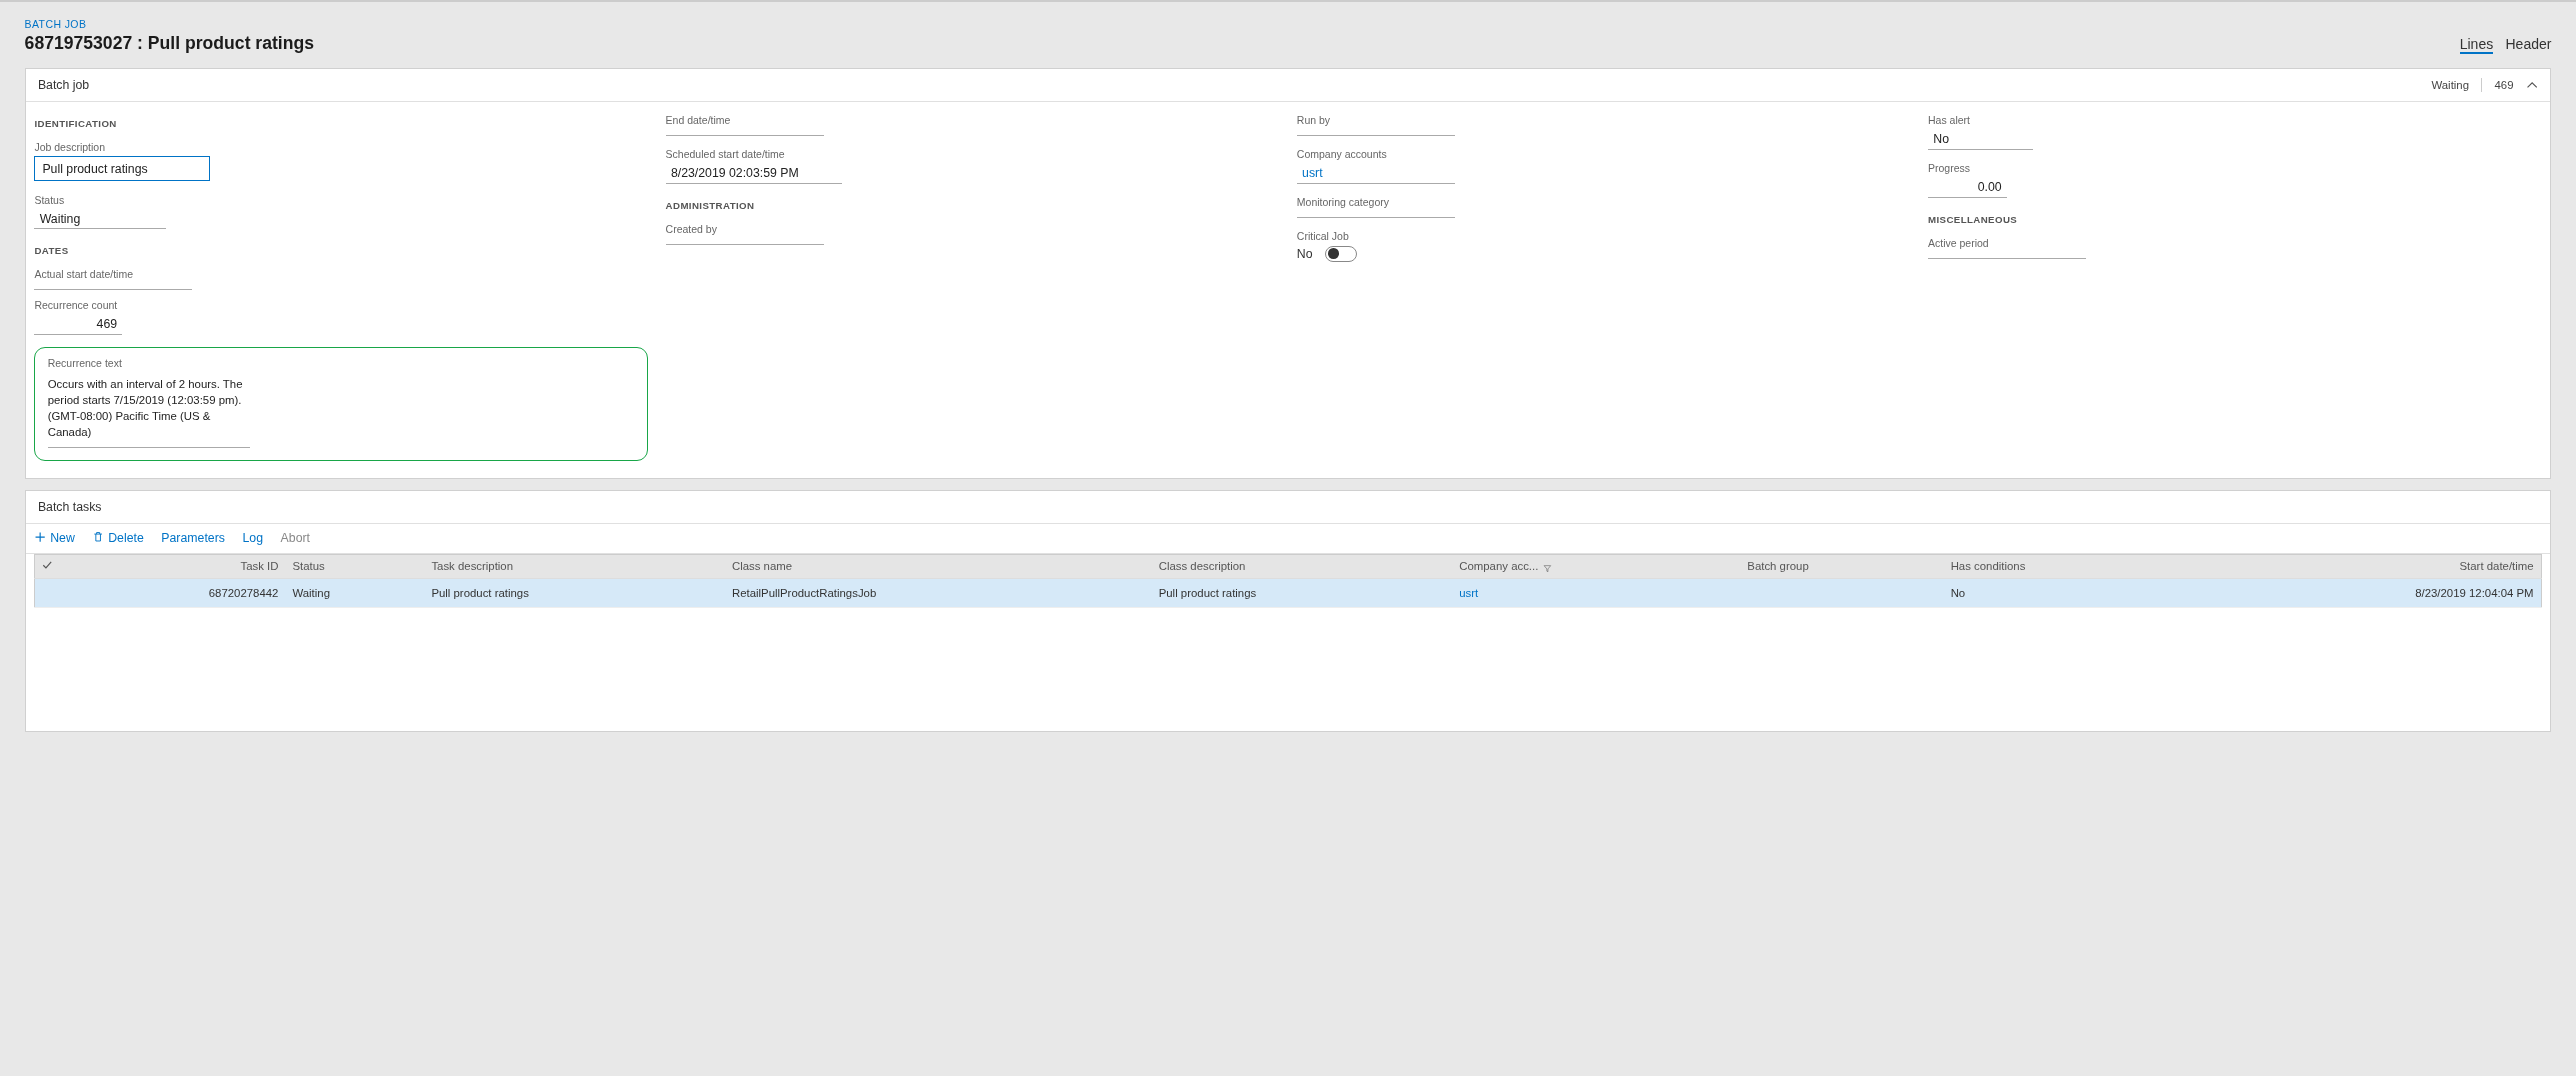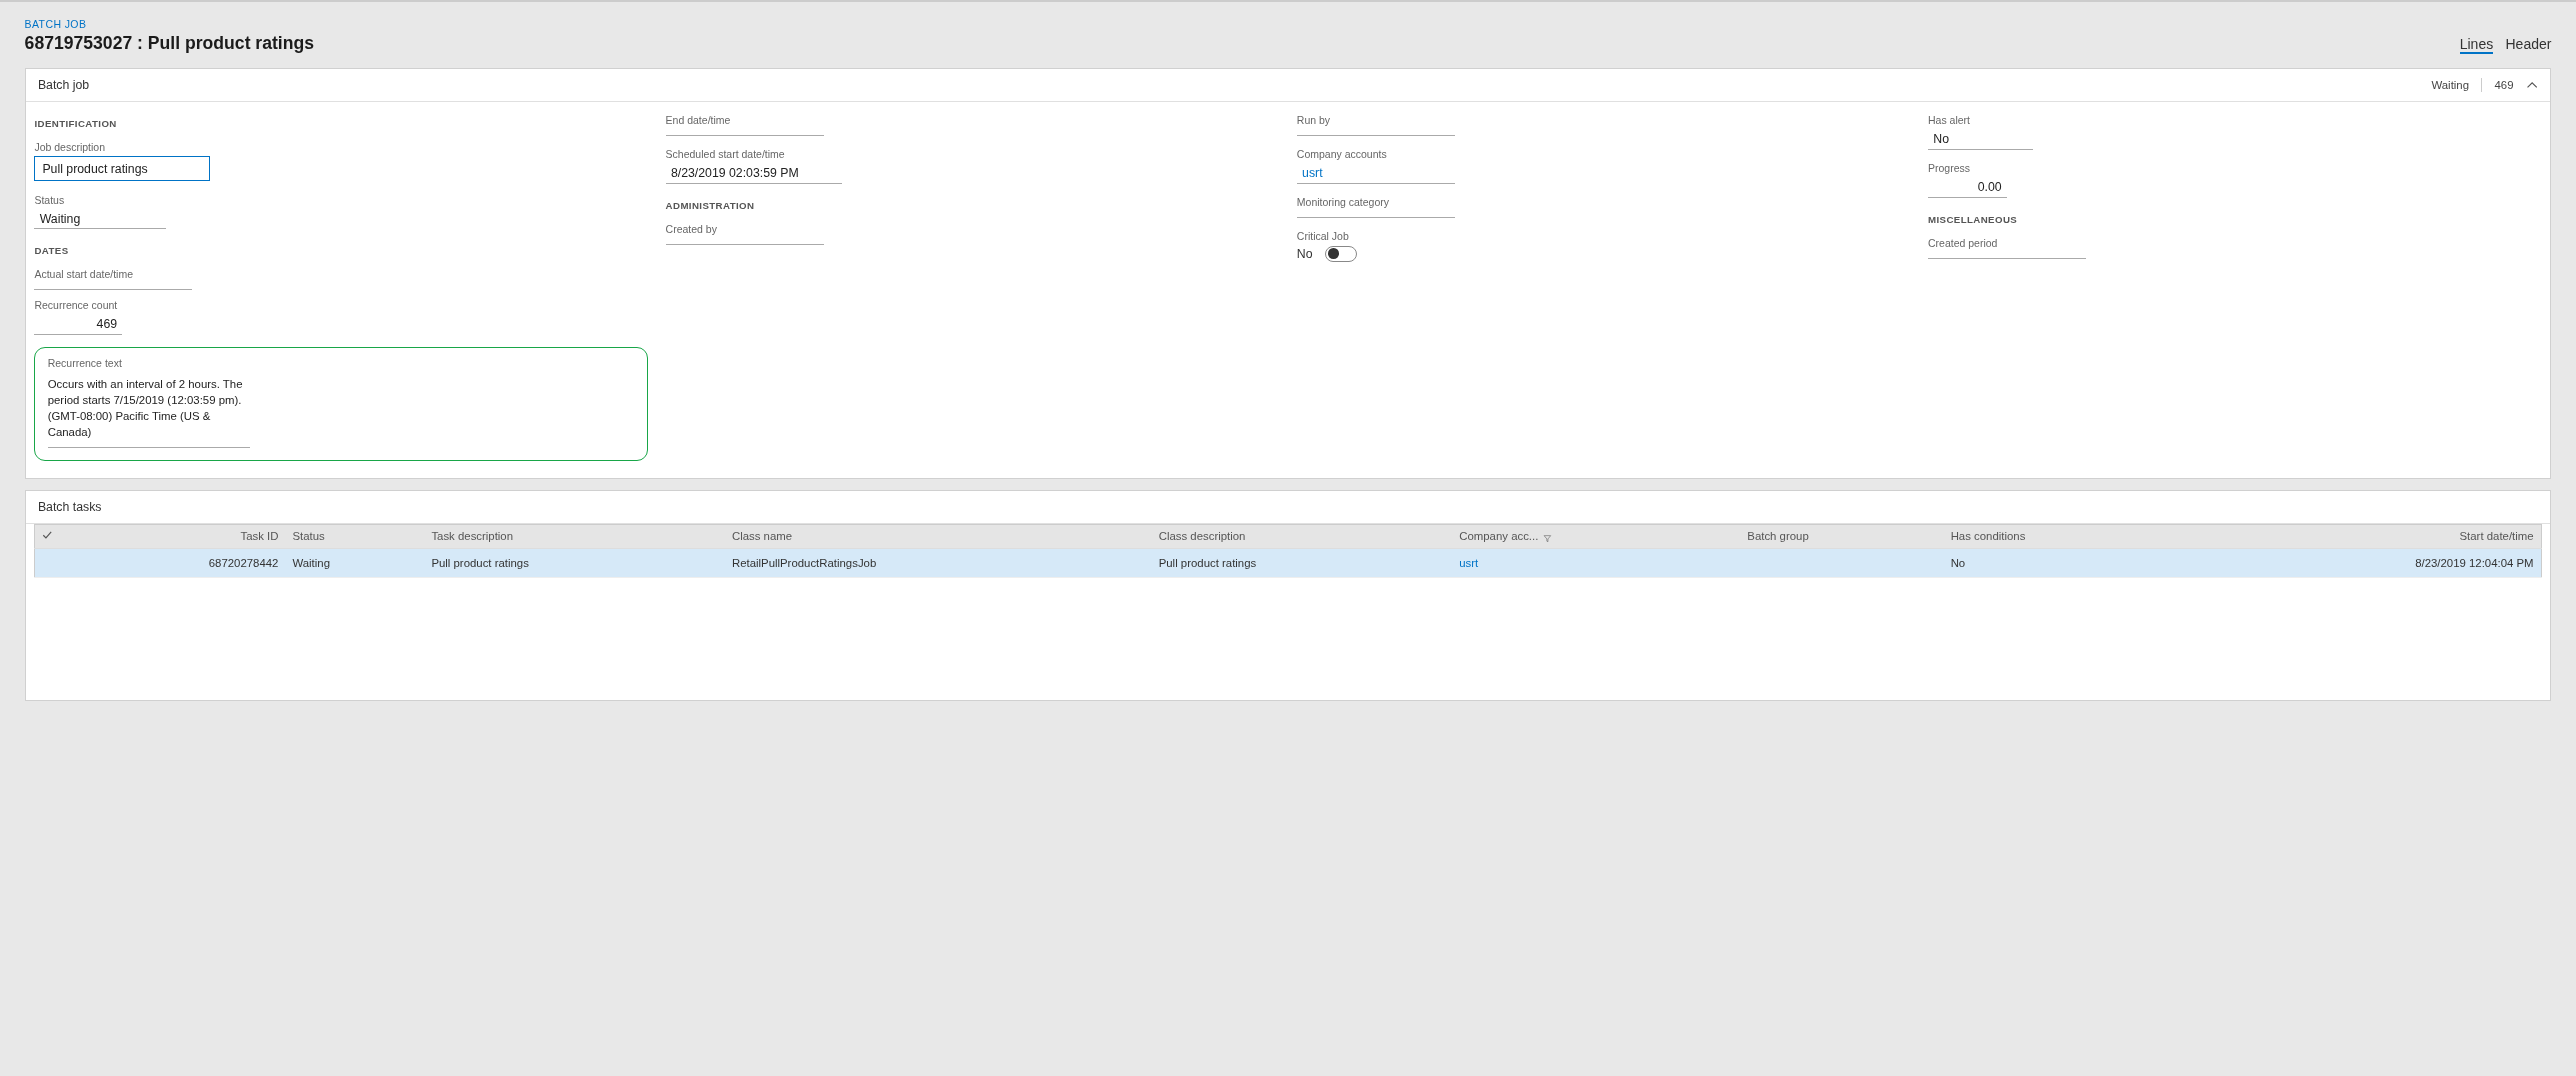--- a/index.html
+++ b/index.html
@@ -279,21 +279,21 @@
           <div class="field">
             <span class="field-label">Has alert</span>
             <span class="field-value" style="width:105px">No</span>
           </div>
           <div class="field">
             <span class="field-label">Progress</span>
             <span class="field-value right" style="width:79px">0.00</span>
           </div>
           <div class="section-heading">MISCELLANEOUS</div>
           <div class="field">
-            <span class="field-label">Created period</span>
+            <span class="field-label">Active period</span>
             <span class="field-value"></span>
           </div>
         </div>
 
         <div class="col">
           <div class="field">
             <span class="field-label">Recurrence count</span>
             <span class="field-value right" style="width:88px">469</span>
           </div>
           <div class="highlight-box">
@@ -306,20 +306,41 @@
 
       </div>
     </div>
   </div>
 
   <div class="panel">
     <div class="panel-header" style="border-bottom:0.9px solid #e0e0e0">
       <div class="left">Batch tasks</div>
     </div>
 
+    <div class="toolbar">
+      <span class="cmd">
+        <span class="plus-icon">
+          <svg viewBox="0 0 16 16">
+              <path d="M8 2v12M2 8h12" stroke="#0073c6" stroke-width="1.5" fill="none"></path>
+            </svg>
+        </span>
+        <span>New</span>
+      </span>
+      <span class="cmd">
+        <span class="trash-icon">
+          <svg viewBox="0 0 16 16">
+              <path d="M3 4h10M5 4v9h6V4M6 4V2h4v2" stroke="#0073c6" stroke-width="1.2" fill="none"></path>
+            </svg>
+        </span>
+        <span>Delete</span>
+      </span>
+      <span class="cmd">Parameters</span>
+      <span class="cmd">Log</span>
+      <span class="cmd disabled">Abort</span>
+    </div>
 
     <table class="grid">
       <thead>
         <tr>
           <th class="sel">
             <span class="check-icon">
               <svg viewBox="0 0 16 16">
                   <path d="M2 8l4 4 8-9" stroke="#555" stroke-width="1.8" fill="none"></path>
                 </svg>
             </span>

